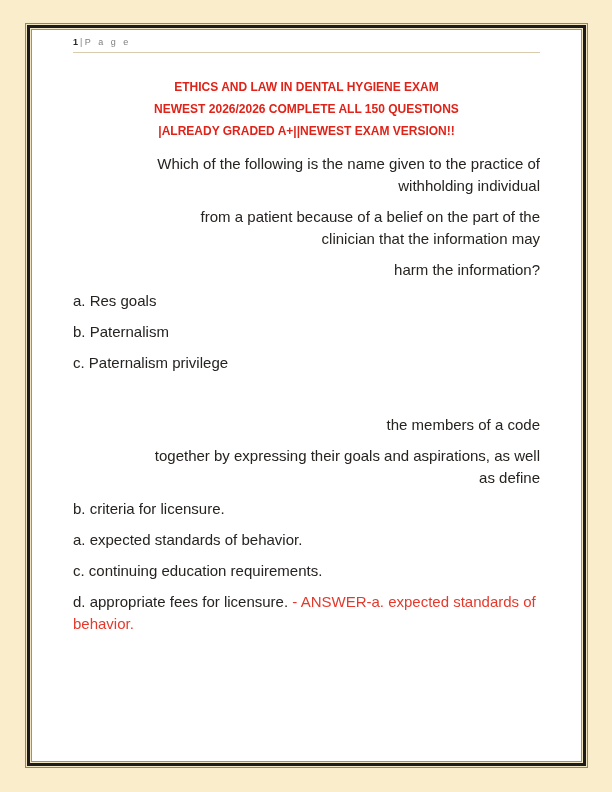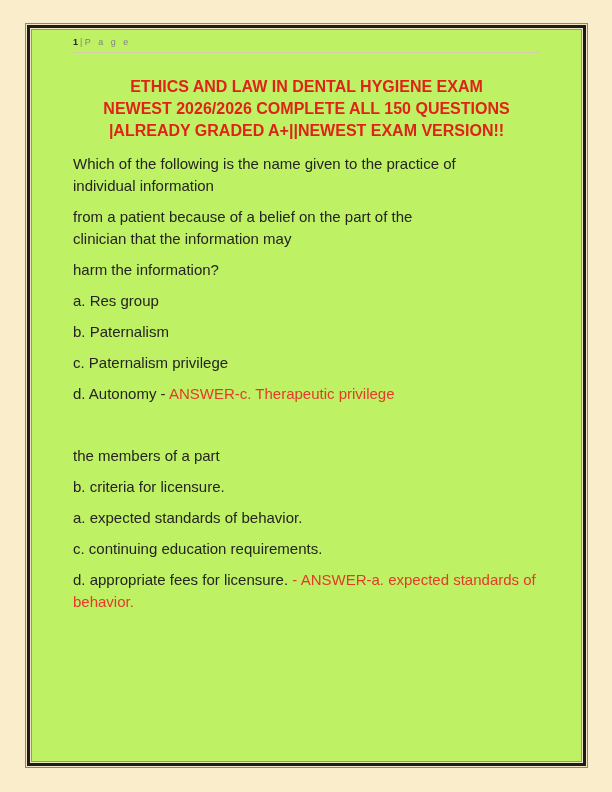--- a/index.html
+++ b/index.html
@@ -13,21 +13,21 @@
   .frame {
     position: absolute;
     left: 27px; top: 25px;
     width: 559px; height: 741px;
     border: 3px solid #1b1b1b;
     box-shadow:
       0 0 0 1px #f2e5c2,
       0 0 0 2px #8d8578,
       inset 0 0 0 1px #f2e5c2,
       inset 0 0 0 2px #9a9184;
-    background: #bef264;
+    background: #ffffff;
   }
   .content {
     padding: 6px 43px 0 43px;
   }
   .header {
     font-size: 9px;
     letter-spacing: 2.5px;
     color: #808080;
     line-height: 13px;
     padding-top: 2px;
@@ -40,32 +40,32 @@
   .hrule {
     height: 1px;
     background: #d9cbad;
     margin-top: 3px;
   }
   .title {
     margin-top: 23px;
     margin-bottom: 11px;
     text-align: center;
     font-weight: bold;
-    font-size: 16px;
+    font-size: 12px;
     line-height: 22px;
     color: #df2318;
   }
   .title .tline { white-space: nowrap; }
   .para {
     font-size: 15px;
     line-height: 22px;
     margin: 0 0 9px 0;
     color: #262321;
   }
-  .para .line { display: block; }
+  .para .line { display: block; text-align: right; }
   .answer { color: #e43a2c; }
   .spacer { height: 31px; }
 </style>
 </head>
 <body>
 
 <div class="frame">
   <div class="content">
 
     <div class="header">
@@ -75,40 +75,43 @@
 
     <div class="title">
       <div class="tline">ETHICS AND LAW IN DENTAL HYGIENE EXAM</div>
       <div class="tline">NEWEST 2026/2026 COMPLETE ALL 150 QUESTIONS</div>
       <div class="tline">|ALREADY GRADED A+||NEWEST EXAM VERSION!!</div>
     </div>
 
     <div>
       <p class="para">
         <span class="line">Which of the following is the name given to the practice of</span>
-        <span class="line">individual information</span>
+        <span class="line">withholding individual</span>
       </p>
       <p class="para">
         <span class="line">from a patient because of a belief on the part of the</span>
         <span class="line">clinician that the information may</span>
       </p>
       <p class="para">
         <span class="line">harm the information?</span>
       </p>
-      <p class="para"><span>a. Res group</span></p>
+      <p class="para"><span>a. Res goals</span></p>
       <p class="para"><span>b. Paternalism</span></p>
       <p class="para"><span>c. Paternalism privilege</span></p>
-      <p class="para"><span>d. Autonomy - </span><span class="answer">ANSWER-c. Therapeutic privilege</span></p>
     </div>
 
     <div class="spacer"></div>
 
     <div>
       <p class="para">
-        <span class="line">the members of a part</span>
+        <span class="line">the members of a code</span>
+      </p>
+      <p class="para">
+        <span class="line">together by expressing their goals and aspirations, as well</span>
+        <span class="line">as define</span>
       </p>
       <p class="para"><span>b. criteria for licensure.</span></p>
       <p class="para"><span>a. expected standards of behavior.</span></p>
       <p class="para"><span>c. continuing education requirements.</span></p>
       <p class="para"><span>d. appropriate fees for licensure.</span><span class="answer"> - ANSWER-a. expected standards of behavior.</span></p>
     </div>
 
   </div>
 </div>
 

